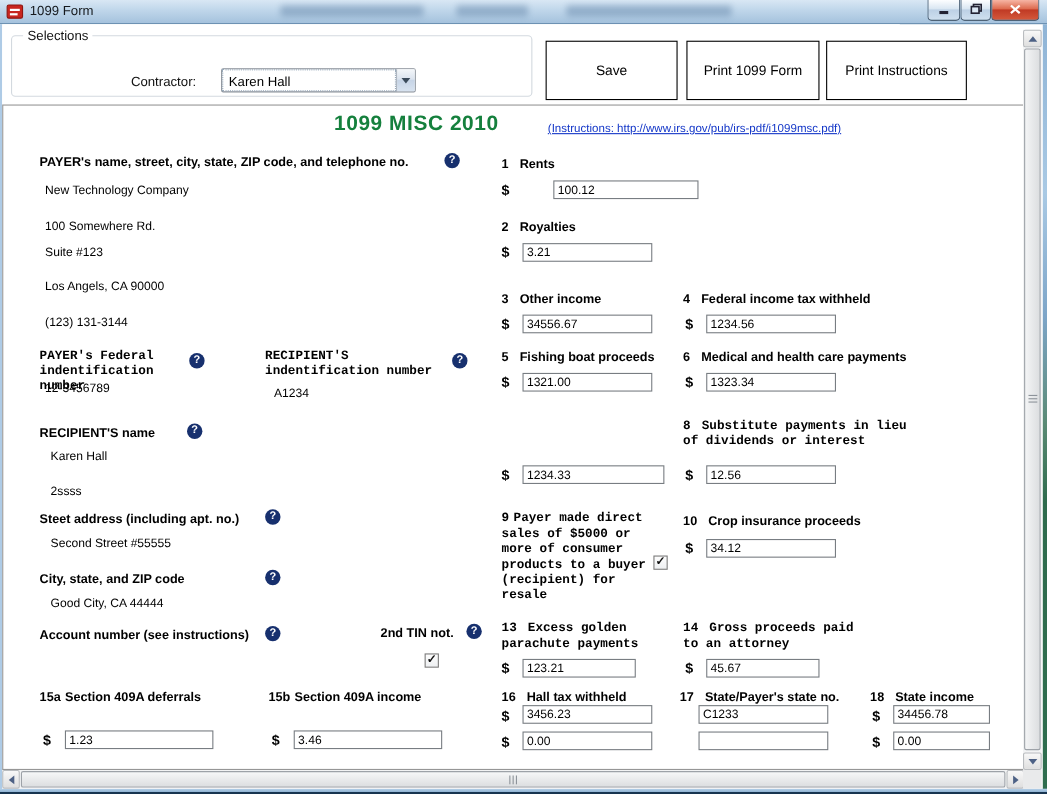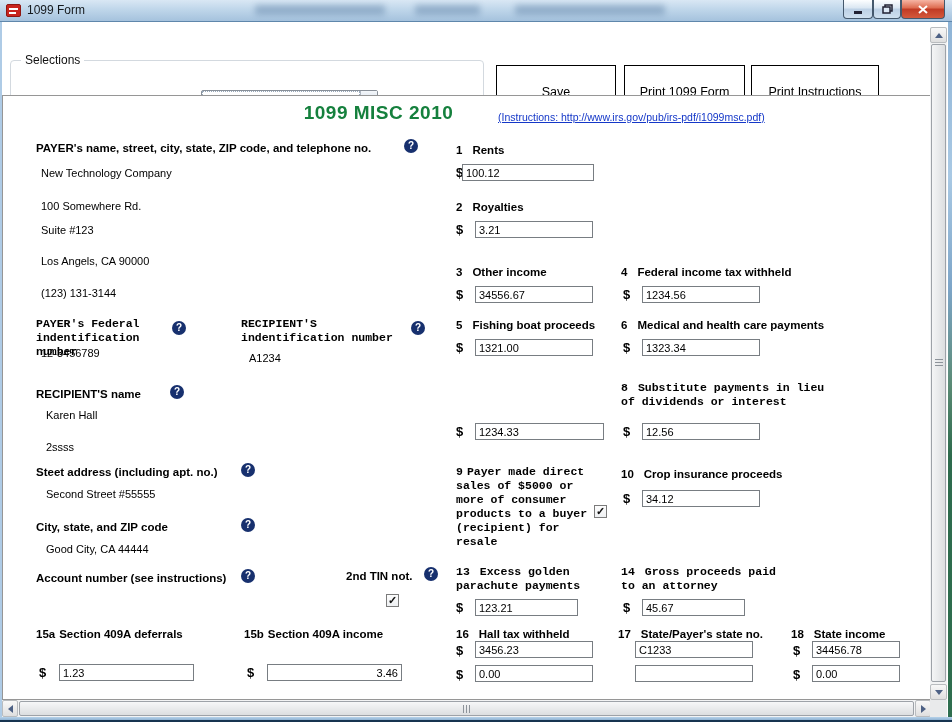--- a/index.html
+++ b/index.html
@@ -25,21 +25,21 @@
   .wb-close { left:901px; width:44px; background:linear-gradient(#f6b5a4 0%,#dd6a4e 45%,#c03a24 50%,#d4593c 100%); }
 
   
   .border-left { position:absolute; left:0; top:22px; width:2px; height:700px; background:#aecbe6; }
   .border-right { position:absolute; left:948px; top:22px; width:4px; height:700px;
     background:linear-gradient(#8fb4d6 0%, #a9c9e4 22%, #7da5c8 38%, #5a8a74 52%, #2e6b4d 62%, #2f6e4f 100%); }
   .border-bottom { position:absolute; left:0; top:717px; width:952px; height:5px;
     background:linear-gradient(#b6d2ea,#8fb2d2); border-bottom:2px solid #173450; }
 
   
-  .toolbar { position:absolute; left:2px; top:22px; width:816px; height:73px; background:#fff;margin-top:28px; }
+  .toolbar { position:absolute; left:2px; top:22px; width:816px; height:73px; background:#fff; }
   .groupbox { position:absolute; left:8px; top:10px; width:474px; height:56px;
     border:1px solid #d3d9df; border-radius:4px; }
   .groupbox-label { position:absolute; left:10px; top:-8px; background:#fff; padding:0 4px; font-size:12px; color:#111; }
   .contractor-label { position:absolute; left:108px; top:34px; font-size:12px; color:#111; }
   .combobox { position:absolute; left:190px; top:29px; width:177px; height:22px; background:#fff;
     border:1px solid #888f98; border-radius:2px; display:flex; cursor:pointer; }
   .combobox .sel { flex:1; font-size:12px; padding:3px 2px 0 5px; margin:1px; outline:1px dotted #9ab;
     white-space:nowrap; overflow:hidden; }
   .combo-btn { width:17px; display:flex; align-items:center; justify-content:center;
     background:linear-gradient(#f4f7fa,#dbe3ee 45%,#c6d4e6 50%,#d8e3f0); border-left:1px solid #aeb6c0; }
@@ -191,25 +191,25 @@
     <div class="cb" style="left:383px;top:498px">
         <span>✓</span>
       </div>
 
     <div class="lbl" style="left:33px;top:531px"><span class="fnum-tight">15a</span><span>Section 409A deferrals</span></div>
     <div class="dollar" style="left:36px;top:569px">$</div>
     <input class="tbox" style="left: 56px; top: 568px; width: 135px;" value="1.23">
 
     <div class="lbl" style="left:241px;top:531px"><span class="fnum-tight">15b</span><span>Section 409A income</span></div>
     <div class="dollar" style="left:244px;top:569px">$</div>
-    <input class="tbox" style="left: 264px; top: 568px; width: 135px; text-align: right;" value="3.46">
+    <input class="tbox" style="left: 264px; top: 568px; width: 135px;" value="3.46">
 
     <div class="lbl" style="left:453px;top:47px"><span class="fnum">1</span><span>Rents</span></div>
     <div class="dollar" style="left:453px;top:69px">$</div>
-    <input class="tbox" style="left: 459px; top: 68px; width: 132px;" value="100.12">
+    <input class="tbox" style="left: 500px; top: 68px; width: 132px;" value="100.12">
 
     <div class="lbl" style="left:453px;top:104px"><span class="fnum">2</span><span>Royalties</span></div>
     <div class="dollar" style="left:453px;top:126px">$</div>
     <input class="tbox" style="left: 472px; top: 125px; width: 118px;" value="3.21">
 
     <div class="lbl" style="left:453px;top:169px"><span class="fnum">3</span><span>Other income</span></div>
     <div class="dollar" style="left:453px;top:191px">$</div>
     <input class="tbox" style="left: 472px; top: 190px; width: 118px;" value="34556.67">
 
     <div class="lbl" style="left:618px;top:169px"><span class="fnum">4</span><span>Federal income tax withheld</span></div>

